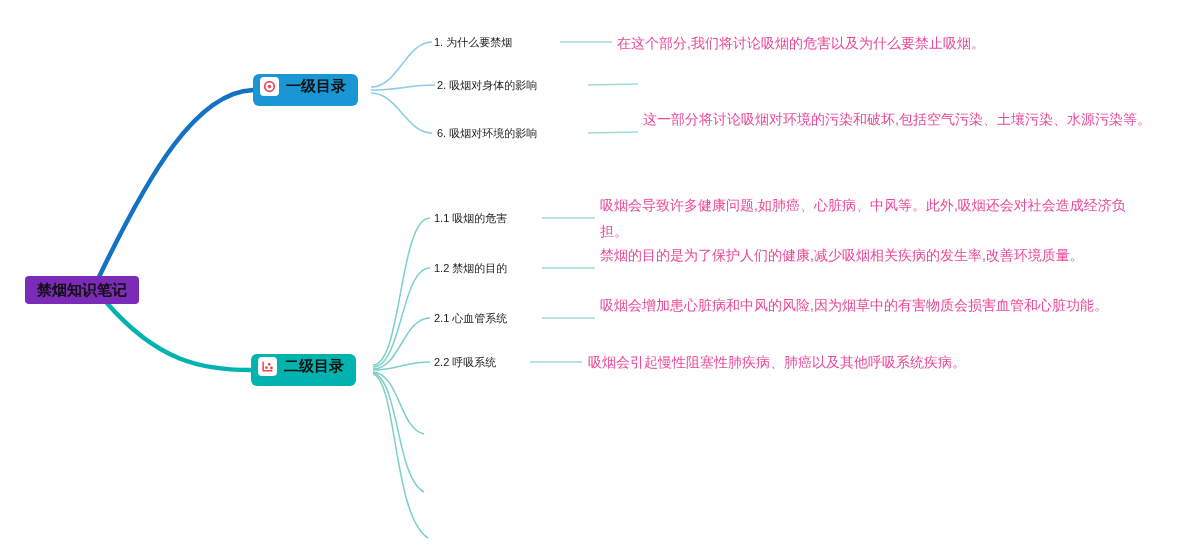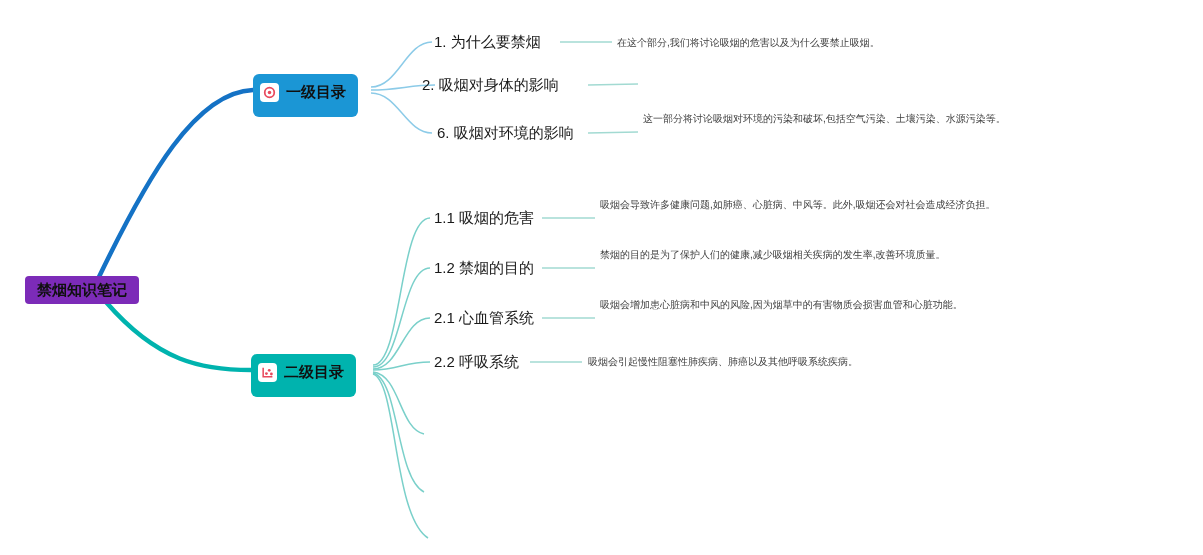--- a/index.html
+++ b/index.html
@@ -21,47 +21,47 @@
     font-size: 15px;
     color: #101010;
   }
   .root-node {
     background: #7c2bb8;
     border-radius: 4px;
     height: 28px;
     padding: 12px 12px;
   }
   .branch-node {
-    height: 43px;
+    height: 32px;
     border-radius: 6px;
     padding: 0 12px 7px 7px;
     gap: 7px;
   }
   .level1 { background: #1b96d5; }
   .level2 { background: #00b3ae; }
   .chip {
     width: 19px; height: 19px;
     background: #ffffff;
     border-radius: 4px;
     display: flex; align-items: center; justify-content: center;
     flex: 0 0 auto;
   }
   .topic {
     position: absolute;
-    font-size: 15px;
+    font-size: 11px;
     line-height: 22px;
     color: #1a1a1a;
     white-space: nowrap;
     cursor: default;
   }
   .desc {
     position: absolute;
-    font-size: 10px;
+    font-size: 14px;
     line-height: 26px;
-    color: #404040;
+    color: #ec4899;
     cursor: default;
   }
   .nowrap { white-space: nowrap; }
 </style>
 </head>
 <body>
 
 <div class="canvas">
 
   <svg class="edges" width="1203" height="555" viewBox="0 0 1203 555">
@@ -111,21 +111,21 @@
         <path d="M2 1.5 V10 H10.5" fill="none" stroke="#e8485c" stroke-width="1.4"></path>
         <circle cx="5" cy="7" r="1.3" fill="#e8485c"></circle>
         <circle cx="7.6" cy="4" r="1.3" fill="#e8485c"></circle>
         <circle cx="9.6" cy="7.4" r="1.3" fill="#e8485c"></circle>
       </svg>
     </span>
     <span>二级目录</span>
   </div>
 
   <div class="topic" style="left:434px;top:31px;">1. 为什么要禁烟</div>
-  <div class="topic" style="left:422px;top:74px;">2. 吸烟对身体的影响</div>
+  <div class="topic" style="left:437px;top:74px;">2. 吸烟对身体的影响</div>
   <div class="topic" style="left:437px;top:122px;">6. 吸烟对环境的影响</div>
 
   <div class="desc nowrap" style="left:617px;top:30px;">在这个部分,我们将讨论吸烟的危害以及为什么要禁止吸烟。</div>
   <div class="desc" style="left:643px;top:106px;width:532px;">这一部分将讨论吸烟对环境的污染和破坏,包括空气污染、土壤污染、水源污染等。</div>
 
   <div class="topic" style="left:434px;top:207px;">1.1 吸烟的危害</div>
   <div class="topic" style="left:434px;top:257px;">1.2 禁烟的目的</div>
   <div class="topic" style="left:434px;top:307px;">2.1 心血管系统</div>
   <div class="topic" style="left:434px;top:351px;">2.2 呼吸系统</div>
 

